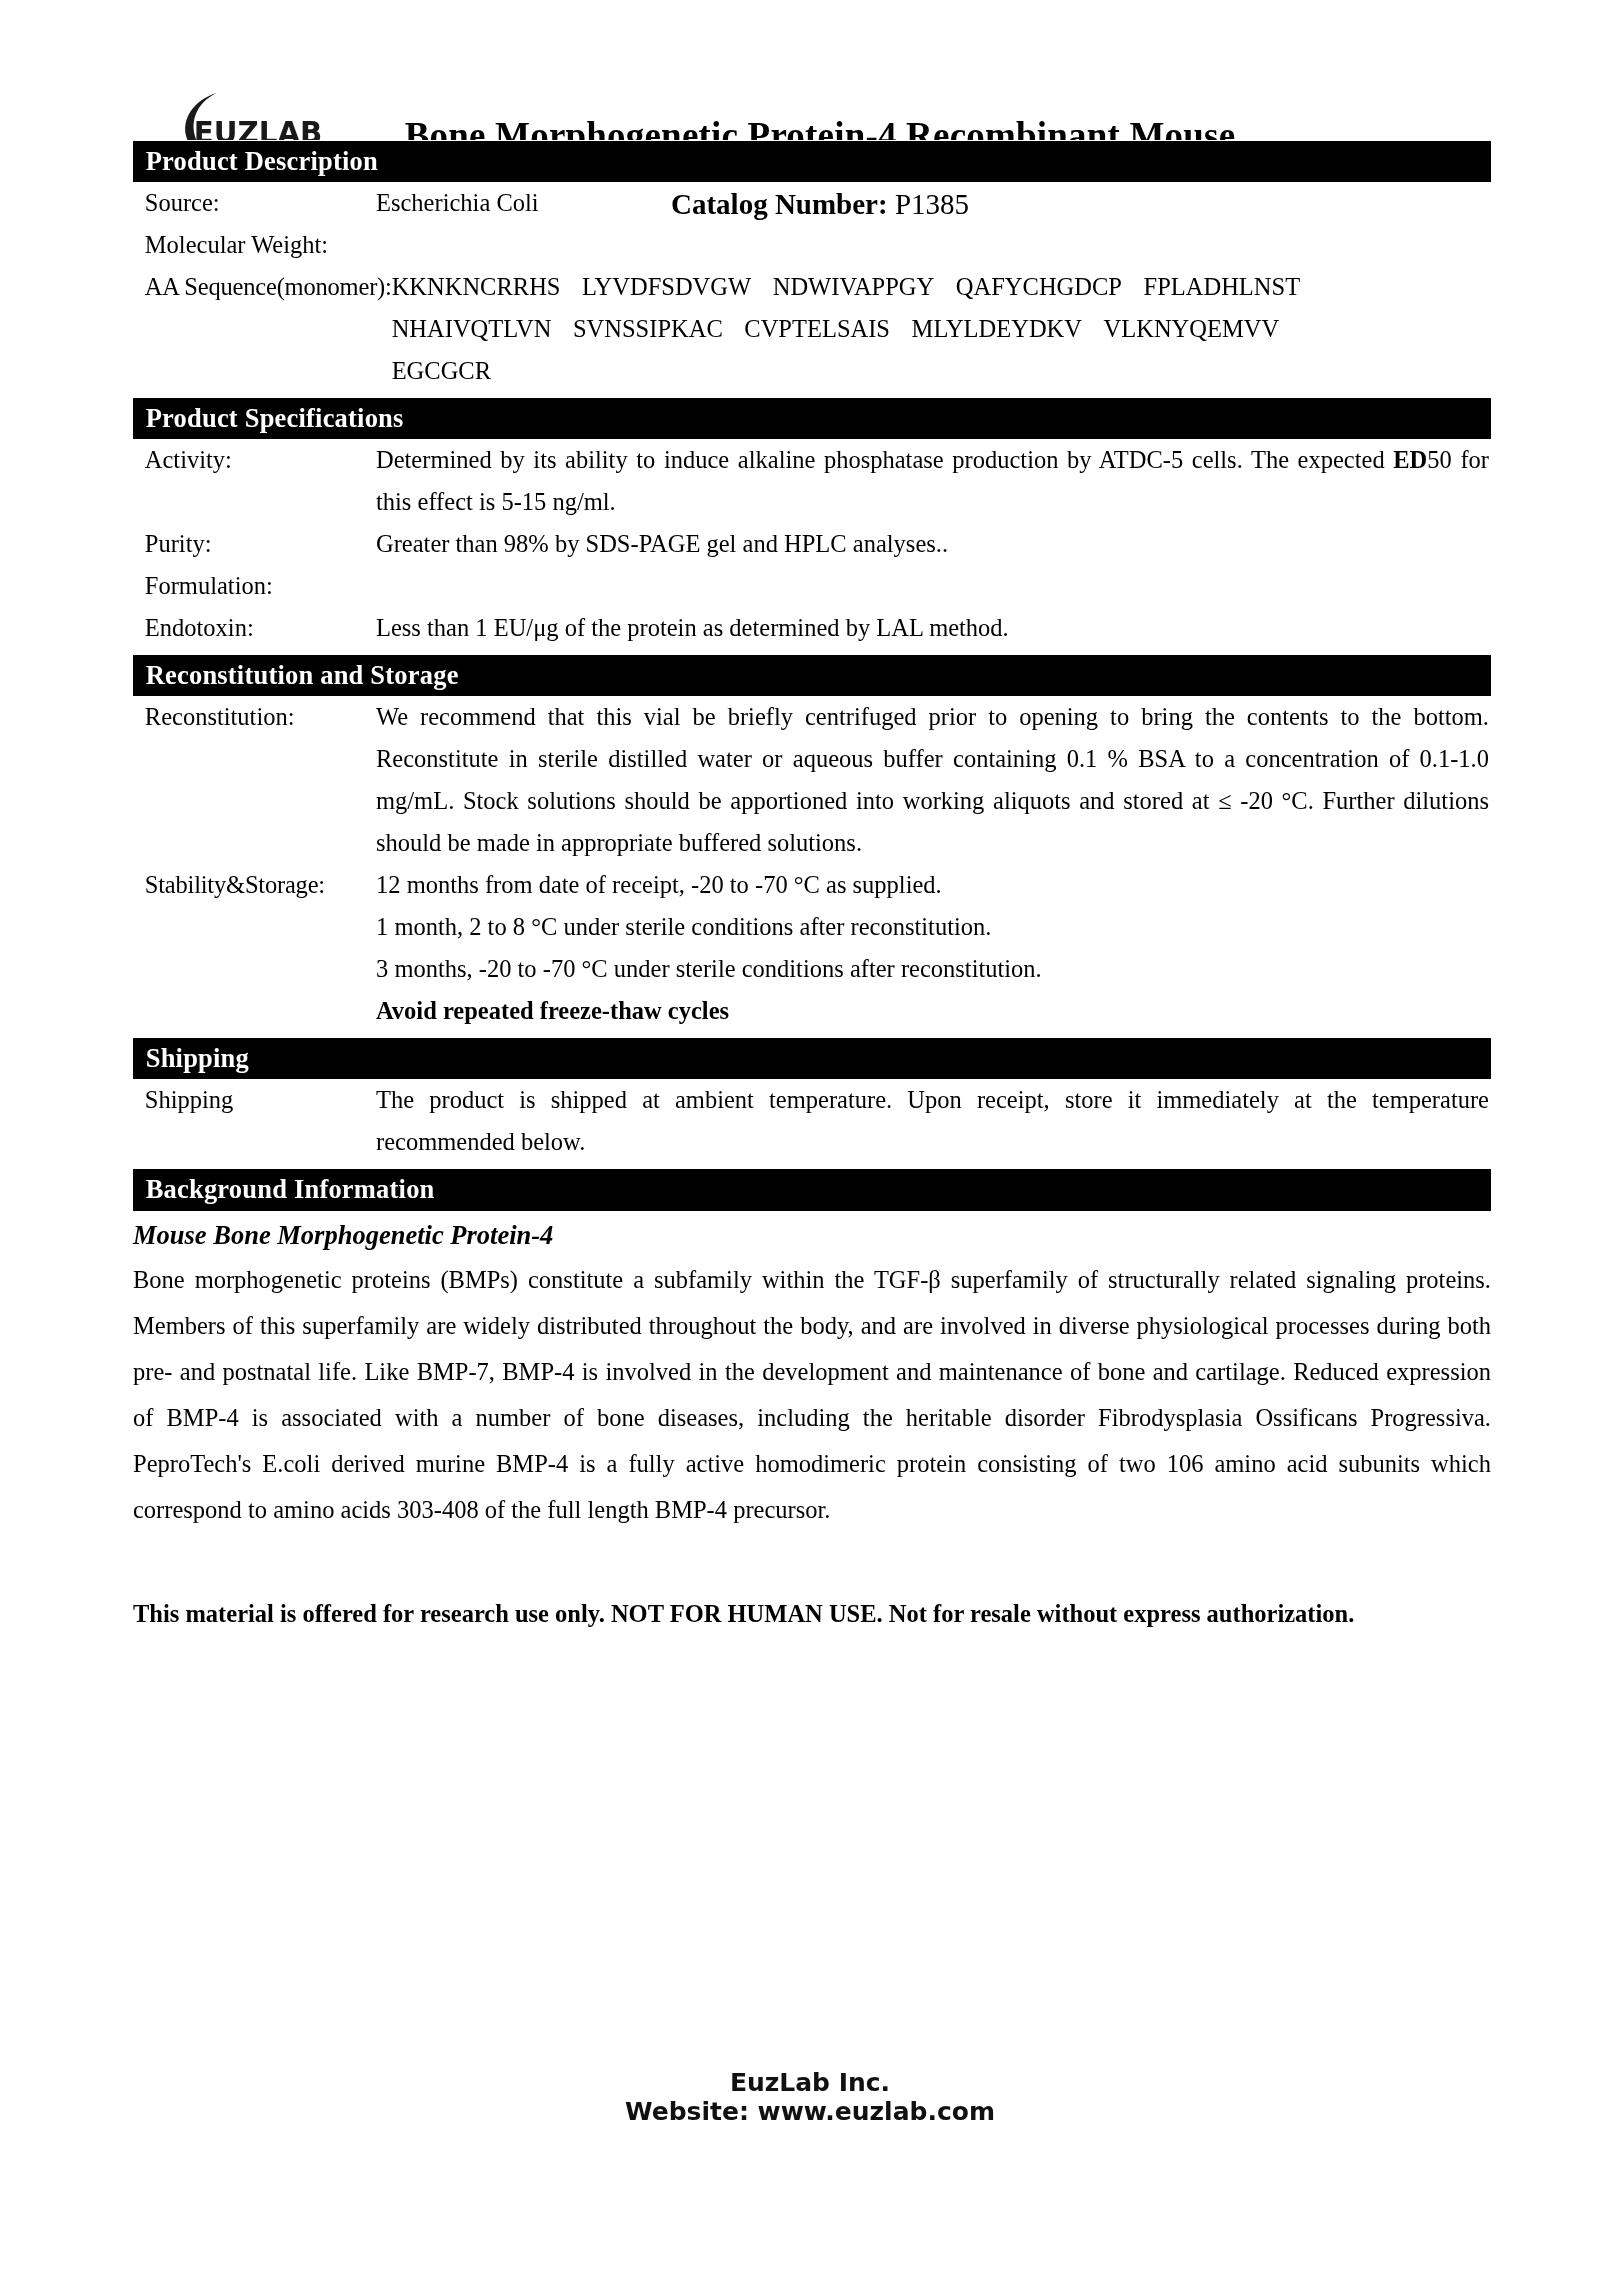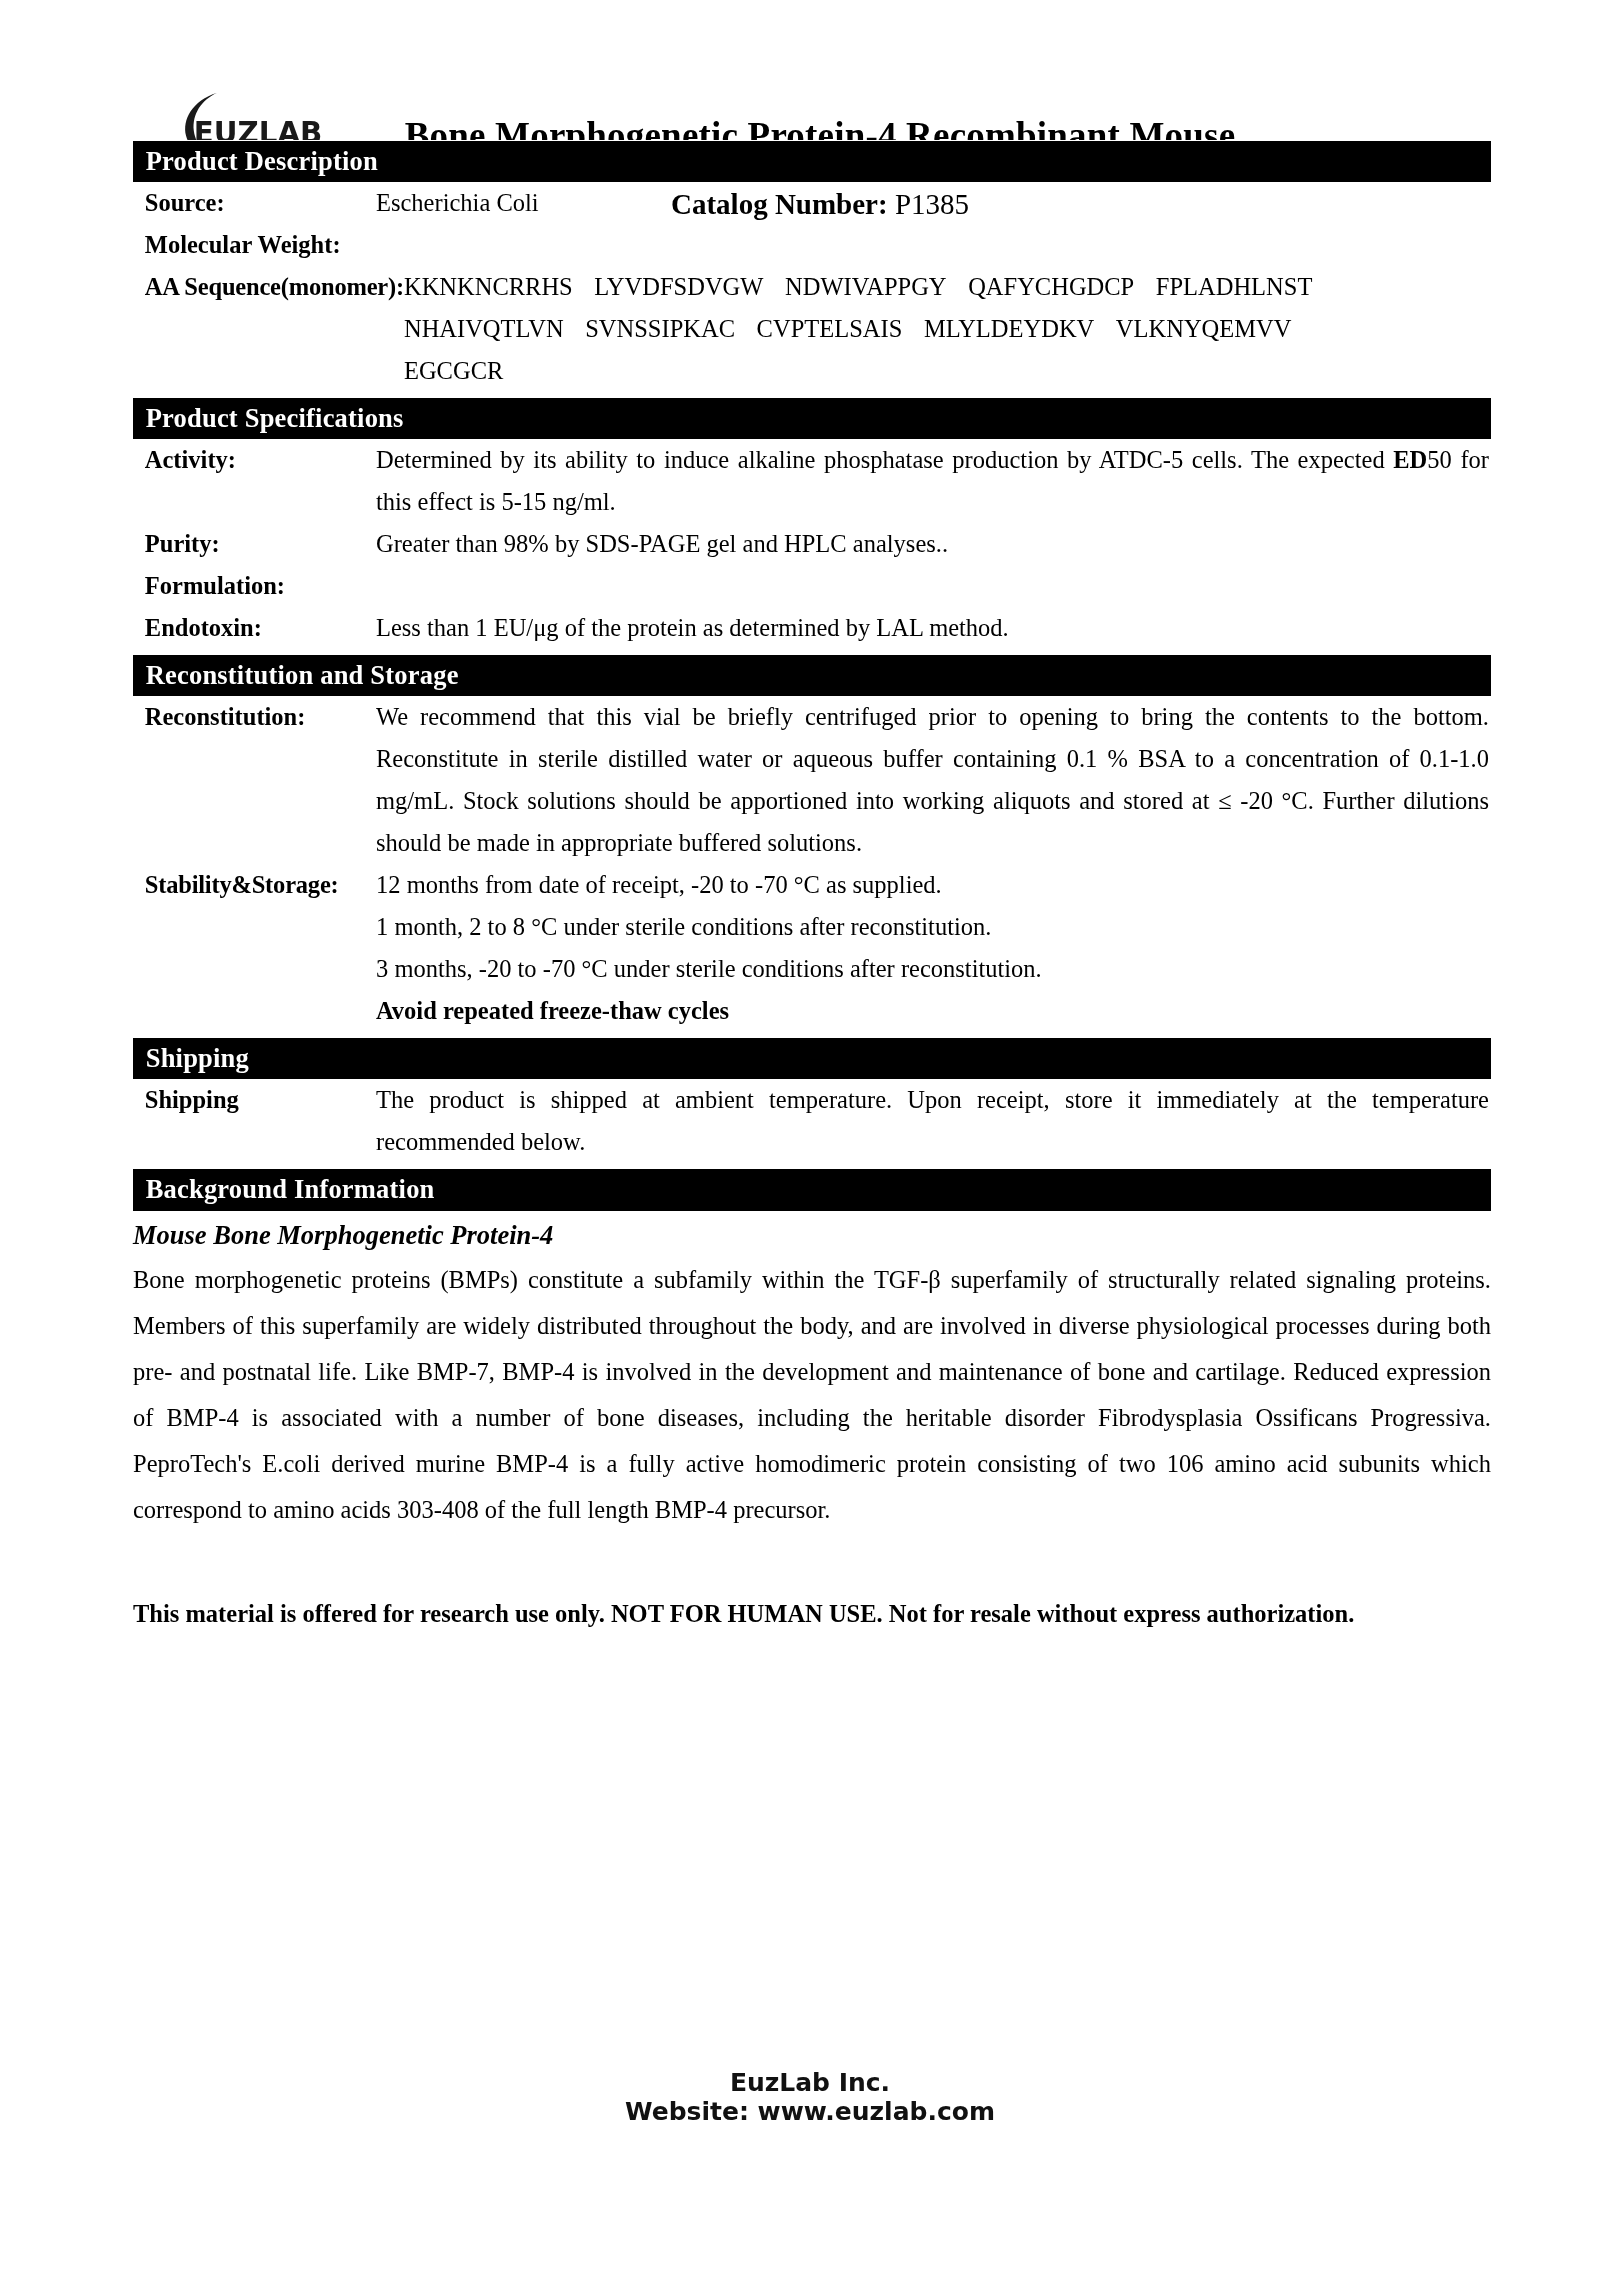--- a/index.html
+++ b/index.html
@@ -84,21 +84,21 @@
     letter-spacing: 0.2px;
     border-top: 1px solid #ffffff;
   }
   .row {
     display: flex;
     align-items: flex-start;
     padding: 0;
   }
   .row .label {
     flex: 0 0 243px;
-    font-weight: bold;
+    font-weight: normal;
     font-size: 24.5px;
     line-height: 42px;
     padding-left: 11.8px;
     box-sizing: border-box;
     white-space: nowrap;
   }
   .row .label.narrow { letter-spacing: -0.2px; }
   .row .value {
     flex: 1 1 auto;
     font-size: 24.5px;

